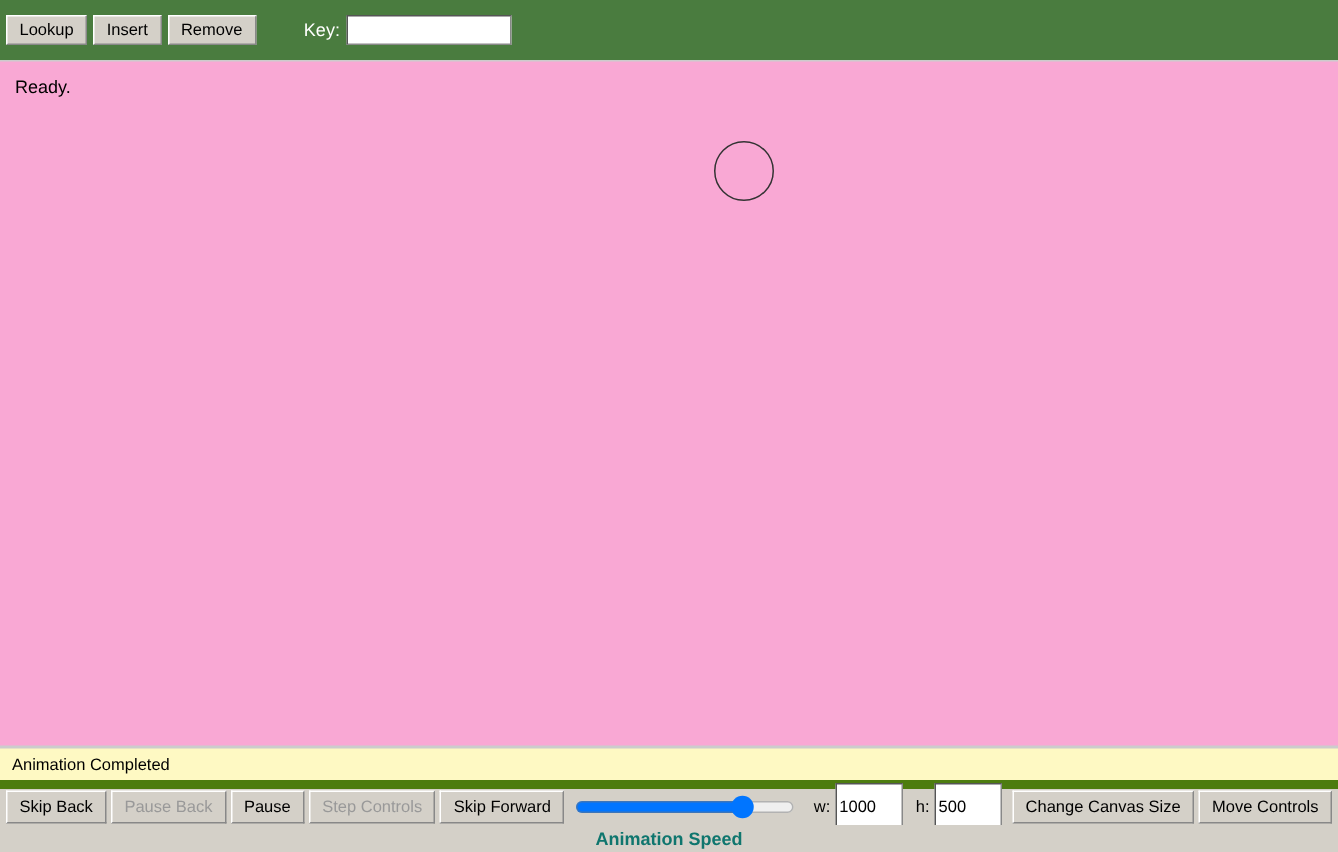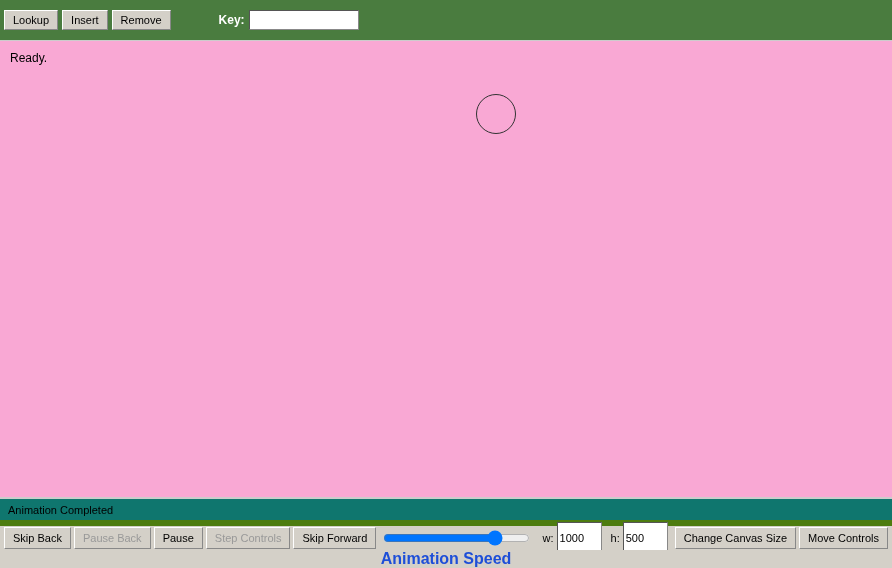--- a/index.html
+++ b/index.html
@@ -36,23 +36,23 @@
       border-top-color: #fff;
       border-left-color: #fff;
       padding: 2px 8px;
       font-size: 11px;
       cursor: pointer;
       height: 20px;
     }
 
     .key-label {
       color: #fff;
-      font-weight: bold;
-      font-size: 12px;
-      margin-left: 16px;
+      font-weight: normal;
+      font-size: 12px;
+      margin-left: 0;
       padding-left: 28px;
     }
 
     .key-input {
       height: 20px;
       border: 1px solid #888;
       border-top-color: #555;
       border-left-color: #555;
       padding: 1px 4px;
       font-size: 11px;
@@ -84,21 +84,21 @@
       border: 1px solid #333;
       border-radius: 50%;
       top: 53px;
       left: 476px;
       background: transparent;
     }
 
     
     #status-bar {
       height: 22px;
-      background: #0f766e;
+      background: #fef9c3;
       border-top: 1px solid #ccc;
       display: flex;
       align-items: center;
       padding: 0 8px;
       font-size: 11px;
       flex-shrink: 0;
     }
 
     
     #bottom-controls {
@@ -185,22 +185,22 @@
     #animation-speed-bar {
       height: 18px;
       background: #d4d0c8;
       display: flex;
       align-items: center;
       justify-content: center;
       flex-shrink: 0;
     }
 
     #animation-speed-label {
-      color: #1d4ed8;
-      font-size: 16px;
+      color: #0f766e;
+      font-size: 12px;
       font-weight: bold;
     }
   </style>
 </head>
 <body>
 
 <div id="top-toolbar">
   <button class="toolbar-button">Lookup</button>
   <button class="toolbar-button">Insert</button>
   <button class="toolbar-button">Remove</button>

